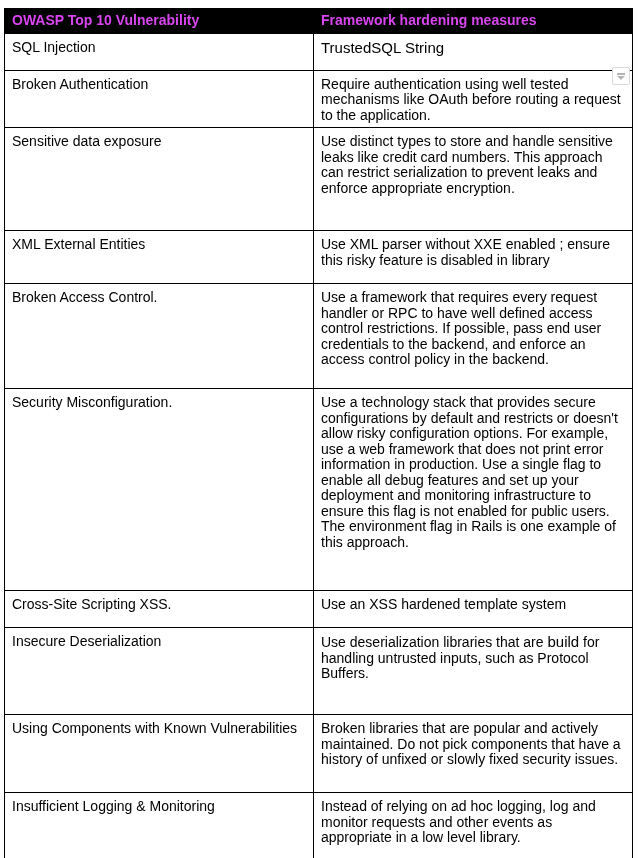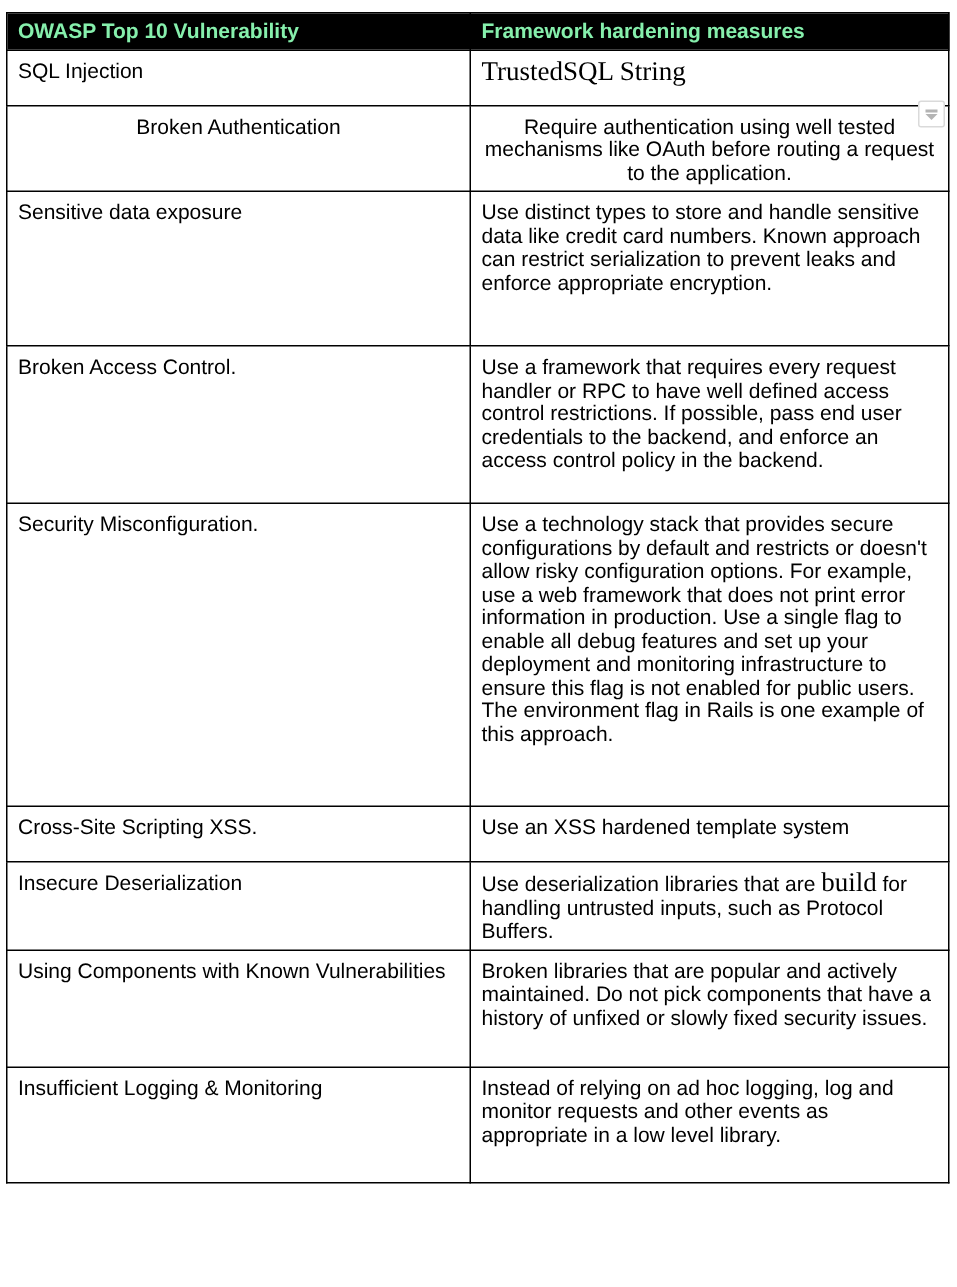--- a/index.html
+++ b/index.html
@@ -26,40 +26,40 @@
     vertical-align: top;
     text-align: left;
     padding: 6px 7px 4px 7px;
     font-size: 14px;
     line-height: 15.5px;
     font-weight: normal;
     word-wrap: break-word;
   }
   thead th {
     background: #000000;
-    color: #86efac;
+    color: #d946ef;
     font-weight: bold;
     vertical-align: middle;
     height: 14px;
     padding: 4px 7px;
     border-color: #000000;
   }
   .serif {
-    font-family: Liberation Serif, serif;
-    font-size: 18px;
+    font-family: Liberation Sans, sans-serif;
+    font-size: 15px;
   }
   
   tr.r0 td { height: 37px; }
-  tr.r1 td { height: 49px; text-align: center; }
+  tr.r1 td { height: 49px; }
   tr.r2 td { height: 103px; margin-top: 24px; }
   tr.r3 td { height: 53px; }
   tr.r4 td { height: 105px; }
   tr.r5 td { height: 202px; }
   tr.r6 td { height: 37px; }
-  tr.r7 td { height: 57px; }
+  tr.r7 td { height: 87px; }
   tr.r8 td { height: 78px; margin-left: 48px; }
   tr.r9 td { height: 77px; }
   
   .collapse-btn {
     position: absolute;
     left: 612px; top: 67px;
     width: 18px; height: 18px;
     background: #ffffff;
     border: 1px solid #dadada;
     border-radius: 2px;
@@ -99,21 +99,25 @@
     <tr class="r0">
       <td><span>SQL Injection</span></td>
       <td><span class="serif">TrustedSQL String</span></td>
     </tr>
     <tr class="r1">
       <td><span>Broken Authentication</span></td>
       <td><span>Require authentication using well tested mechanisms like OAuth before routing a request to the application.</span></td>
     </tr>
     <tr class="r2">
       <td><span>Sensitive data exposure</span></td>
-      <td><span>Use distinct types to store and handle sensitive data like credit card numbers. Known approach can restrict serialization to prevent leaks and enforce appropriate encryption.</span></td>
+      <td><span>Use distinct types to store and handle sensitive leaks like credit card numbers. This approach can restrict serialization to prevent leaks and enforce appropriate encryption.</span></td>
+    </tr>
+    <tr class="r3">
+      <td><span>XML External Entities</span></td>
+      <td><span>Use XML parser without XXE enabled ; ensure this risky feature is disabled in library</span></td>
     </tr>
     <tr class="r4">
       <td><span>Broken Access Control.</span></td>
       <td><span>Use a framework that requires every request handler or RPC to have well defined access control restrictions. If possible, pass end user credentials to the backend, and enforce an access control policy in the backend.</span></td>
     </tr>
     <tr class="r5">
       <td><span>Security Misconfiguration.</span></td>
       <td><span>Use a technology stack that provides secure configurations by default and restricts or doesn't allow risky configuration options. For example, use a web framework that does not print error information in production. Use a single flag to enable all debug features and set up your deployment and monitoring infrastructure to ensure this flag is not enabled for public users. The environment flag in Rails is one example of this approach.</span></td>
     </tr>
     <tr class="r6">

